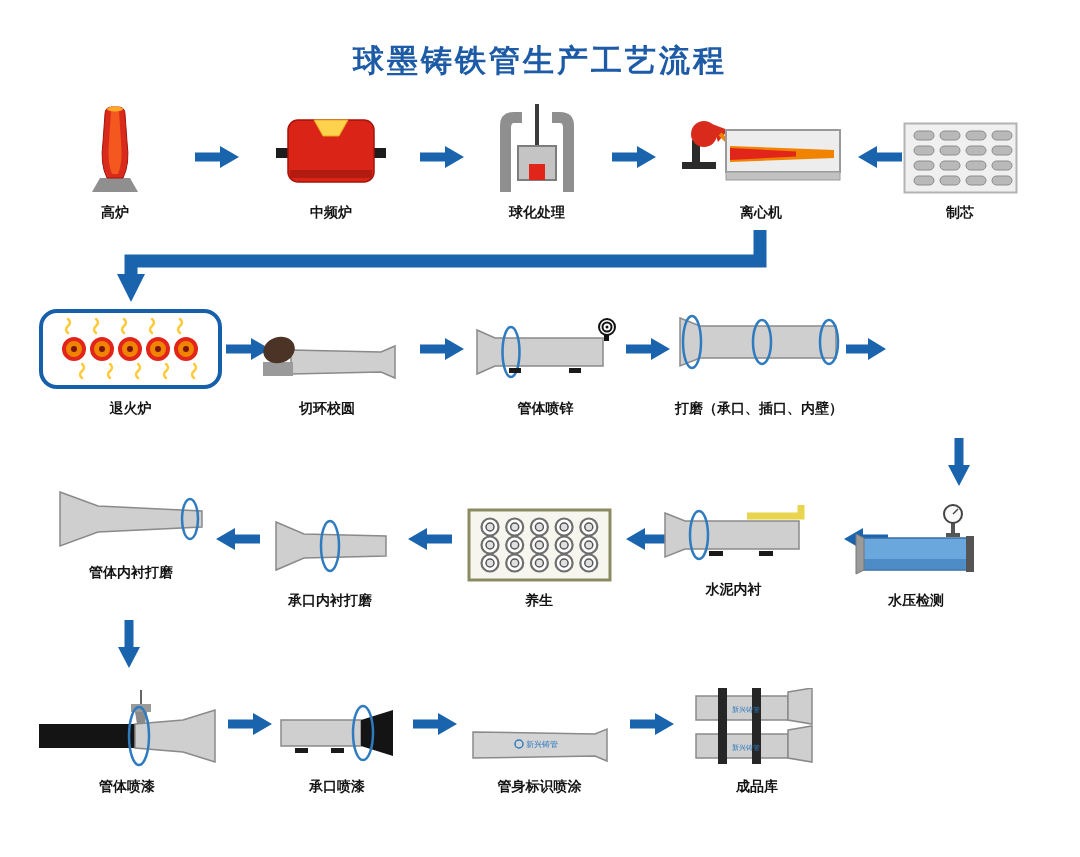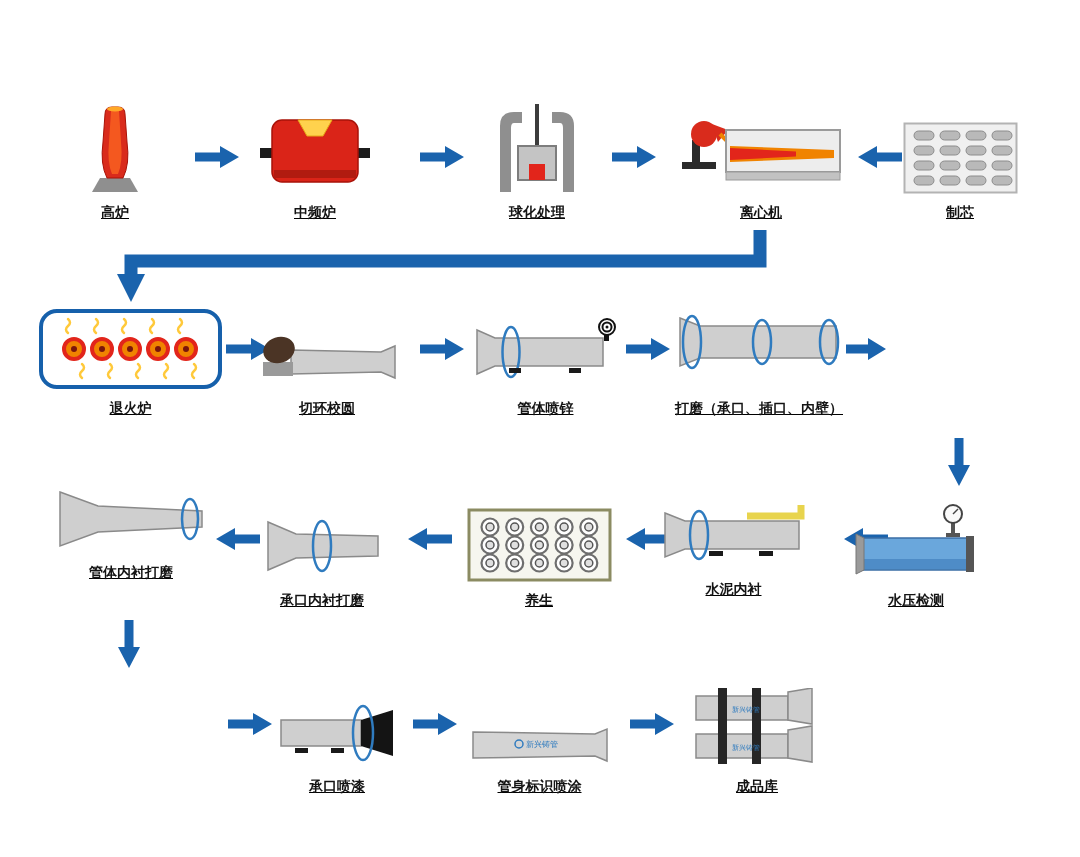--- a/index.html
+++ b/index.html
@@ -1,46 +1,47 @@
 <!DOCTYPE html>
 <html><head>
 <meta charset="utf-8">
 <style>
   * { margin:0; padding:0; box-sizing:border-box; }
   html,body { background:#ffffff; }
   body { font-family:"Liberation Sans","DejaVu Sans",sans-serif; }
   .canvas { position:relative; width:1080px; height:857px; background:#fff; overflow:hidden; }
   .title { position:absolute; top:40px; left:0; width:100%; text-align:center;
            font-size:31px; font-weight:800; color:#1d5ba6; letter-spacing:3px; }
-  .node { position:absolute; display:flex; flex-direction:column; align-items:center; justify-content:flex-end;text-decoration:underline; }
+  .node { position:absolute; display:flex; flex-direction:column; align-items:center; justify-content:flex-end; }
   .label { margin-top:10px; font-size:14px; font-weight:700; color:#141414; white-space:nowrap; }
   .arrow { position:absolute; }
   svg { display:block; }
 </style>
 </head>
 <body>
 
 <div class="canvas">
 
+  <div class="title">球墨铸铁管生产工艺流程</div>
 
   <div class="node" style="left:60px; top:95px; width:110px; height:127px;">
     <svg width="70" height="92" viewBox="0 0 70 92">
       <polygon points="12,90 58,90 50,76 20,76" fill="#8f8f8f"></polygon>
       <path d="M25,12 Q25,5 32,5 L38,5 Q45,5 45,12 L47,40 Q50,62 43,76 L27,76 Q20,62 23,40 Z" fill="#d92b1c" stroke="#a81208" stroke-width="1"></path>
       <path d="M31,9 L39,9 L41,40 Q43,60 38,72 L32,72 Q27,60 29,40 Z" fill="#f4581f"></path>
       <ellipse cx="35" cy="7" rx="8" ry="2.5" fill="#ffa726"></ellipse>
     </svg>
     <div class="label">高炉</div>
   </div>
 
   <svg class="arrow" style="left:195px; top:146px;" width="44" height="22">
     <polygon points="0,6.5 25,6.5 25,0 44,11 25,22 25,15.5 0,15.5" fill="#1a63ad"></polygon>
   </svg>
 
-  <div class="node" style="left:256px; top:95px; width:118px; height:127px;">
+  <div class="node" style="left:272px; top:95px; width:118px; height:127px;">
     <svg width="110" height="82" viewBox="0 0 110 82">
       <rect x="0" y="36" width="14" height="10" fill="#1c1c1c"></rect>
       <rect x="96" y="36" width="14" height="10" fill="#1c1c1c"></rect>
       <rect x="12" y="8" width="86" height="62" rx="10" fill="#da2418" stroke="#a81208" stroke-width="1.5"></rect>
       <rect x="14" y="58" width="82" height="8" fill="#b11b10"></rect>
       <polygon points="38,8 72,8 63,24 47,24" fill="#ffd24d" stroke="#e6a817" stroke-width="1"></polygon>
     </svg>
     <div class="label">中频炉</div>
   </div>
 
@@ -201,21 +202,21 @@
       <polygon points="6,8 44,22 148,27 148,43 44,48 6,62" fill="#cfcfcf" stroke="#8a8a8a" stroke-width="1.5"></polygon>
       <ellipse cx="136" cy="35" rx="8" ry="20" fill="none" stroke="#2f7bbf" stroke-width="2.5"></ellipse>
     </svg>
     <div class="label">管体内衬打磨</div>
   </div>
 
   <svg class="arrow" style="left:216px; top:528px;" width="44" height="22">
     <polygon points="44,6.5 19,6.5 19,0 0,11 19,22 19,15.5 44,15.5" fill="#1a63ad"></polygon>
   </svg>
 
-  <div class="node" style="left:257px; top:492px; width:130px; height:118px;text-align:right;">
+  <div class="node" style="left:265px; top:492px; width:130px; height:118px;text-align:right;">
     <svg width="125" height="72" viewBox="0 0 125 72">
       <polygon points="8,12 36,24 118,26 118,46 36,48 8,60" fill="#cfcfcf" stroke="#8a8a8a" stroke-width="1.5"></polygon>
       <ellipse cx="62" cy="36" rx="9" ry="25" fill="none" stroke="#2f7bbf" stroke-width="2.5"></ellipse>
     </svg>
     <div class="label">承口内衬打磨</div>
   </div>
 
   <svg class="arrow" style="left:408px; top:528px;" width="44" height="22">
     <polygon points="44,6.5 19,6.5 19,0 0,11 19,22 19,15.5 44,15.5" fill="#1a63ad"></polygon>
   </svg>
@@ -278,20 +279,31 @@
       <polygon points="2,32 10,36 10,68 2,72" fill="#9a9a9a" stroke="#777" stroke-width="1"></polygon>
       <rect x="112" y="34" width="8" height="36" fill="#555"></rect>
     </svg>
     <div class="label">水压检测</div>
   </div>
 
   <svg class="arrow" style="left:118px; top:620px;" width="22" height="48">
     <polygon points="6.5,0 6.5,27 0,27 11,48 22,27 15.5,27 15.5,0" fill="#1a63ad"></polygon>
   </svg>
 
+  <div class="node" style="left:33px; top:678px; width:188px; height:118px;">
+    <svg width="185" height="78" viewBox="0 0 185 78">
+      <rect x="105" y="0" width="2" height="14" fill="#666"></rect>
+      <rect x="96" y="14" width="20" height="8" fill="#9a9a9a"></rect>
+      <polygon points="100,22 112,22 110,34 102,34" fill="#8a8a8a"></polygon>
+      <rect x="4" y="34" width="96" height="24" fill="#141414"></rect>
+      <polygon points="100,34 148,30 180,20 180,72 148,62 100,58" fill="#cfcfcf" stroke="#8a8a8a" stroke-width="1.5"></polygon>
+      <ellipse cx="104" cy="46" rx="10" ry="29" fill="none" stroke="#2f7bbf" stroke-width="2.5"></ellipse>
+    </svg>
+    <div class="label">管体喷漆</div>
+  </div>
 
   <svg class="arrow" style="left:228px; top:713px;" width="44" height="22">
     <polygon points="0,6.5 25,6.5 25,0 44,11 25,22 25,15.5 0,15.5" fill="#1a63ad"></polygon>
   </svg>
 
   <div class="node" style="left:272px; top:678px; width:130px; height:118px;">
     <svg width="125" height="68" viewBox="0 0 125 68">
       <rect x="6" y="20" width="80" height="26" fill="#cfcfcf" stroke="#8a8a8a" stroke-width="1.5"></rect>
       <polygon points="86,20 118,10 118,56 86,46" fill="#141414"></polygon>
       <ellipse cx="88" cy="33" rx="10" ry="27" fill="none" stroke="#2f7bbf" stroke-width="2.5"></ellipse>

